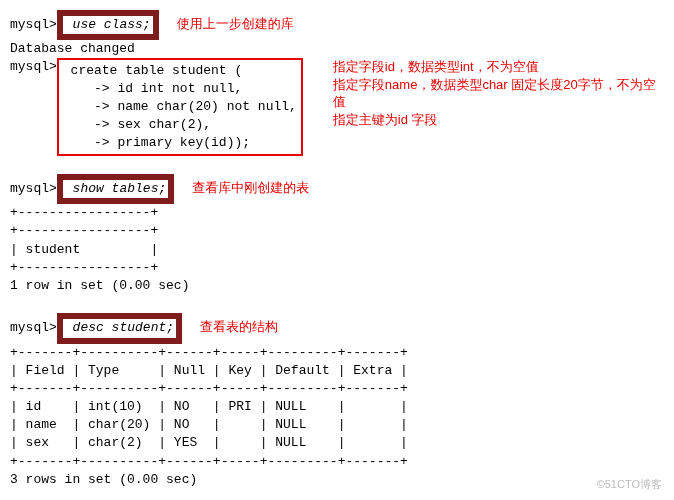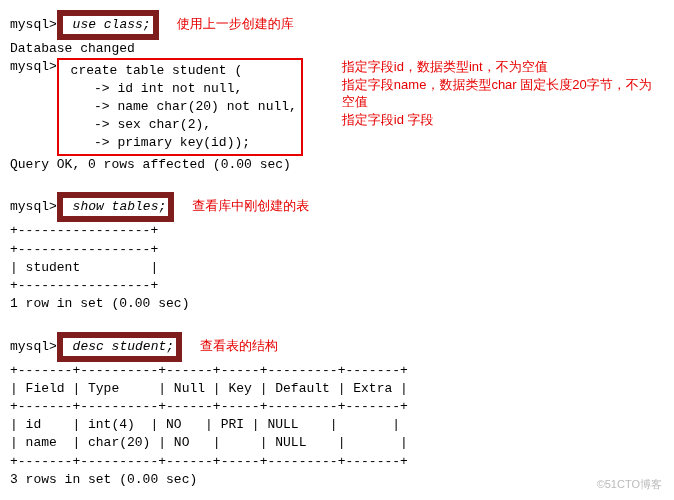--- a/index.html
+++ b/index.html
@@ -44,21 +44,20 @@
       position: absolute;
       bottom: 8px;
       right: 12px;
       color: #bbb;
       font-family: sans-serif;
       font-size: 11px;
     }
     .row {
       display: flex;
       align-items: flex-start;
-      gap: 9px;
     }
     .ann-block {
       margin-left: 30px;
     }
     .lineh {
       line-height: 1.35;
     }
   </style>
 </head>
 <body>
@@ -73,41 +72,41 @@
   <div>
     <div class="line"><span>mysql&gt;</span><span class="red-box-multi"><span class="line lineh"> create table student (</span>
 <span class="line lineh"><span>    -&gt;</span><span> id int not null,</span></span>
 <span class="line lineh"><span>    -&gt;</span><span> name char(20) not null,</span></span>
 <span class="line lineh"><span>    -&gt;</span><span> sex char(2),</span></span>
 <span class="line lineh"><span>    -&gt;</span><span> primary key(id));</span></span></span></div>
   </div>
   <div class="annotation ann-block">
     <div class="lineh">指定字段id，数据类型int，不为空值</div>
     <div class="lineh">指定字段name，数据类型char 固定长度20字节，不为空值</div>
-    <div class="lineh">指定字段id 字段</div>
+    <div class="lineh">指定主键为id 字段</div>
   </div>
 </div>
 
-<div class="line">Query OK, 0 rows affected (0.00 sec)</div>
 <div class="line">&nbsp;</div>
 
 <div class="line"><span>mysql&gt;</span><span class="red-box"><span> show tables;</span></span><span class="annotation attached-ann">查看库中刚创建的表</span></div>
 
 <div class="line">+-----------------+</div>
 <div class="line">+-----------------+</div>
 <div class="line">| student         |</div>
 <div class="line">+-----------------+</div>
 <div class="line">1 row in set (0.00 sec)</div>
 <div class="line">&nbsp;</div>
 
 <div class="line"><span>mysql&gt;</span><span class="red-box"><span> desc student;</span></span><span class="annotation attached-ann">查看表的结构</span></div>
 
 <div class="line">+-------+----------+------+-----+---------+-------+</div>
 <div class="line">| Field | Type     | Null | Key | Default | Extra |</div>
 <div class="line">+-------+----------+------+-----+---------+-------+</div>
-<div class="line">| id    | int(4)  | NO   | PRI | NULL    |       |</div>
+<div class="line">| id    | int(10)  | NO   | PRI | NULL    |       |</div>
 <div class="line">| name  | char(20) | NO   |     | NULL    |       |</div>
+<div class="line">| sex   | char(2)  | YES  |     | NULL    |       |</div>
 <div class="line">+-------+----------+------+-----+---------+-------+</div>
 <div class="line">3 rows in set (0.00 sec)</div>
 
 </div>
 
 <div class="watermark">©51CTO博客</div>
 
 </body></html>

